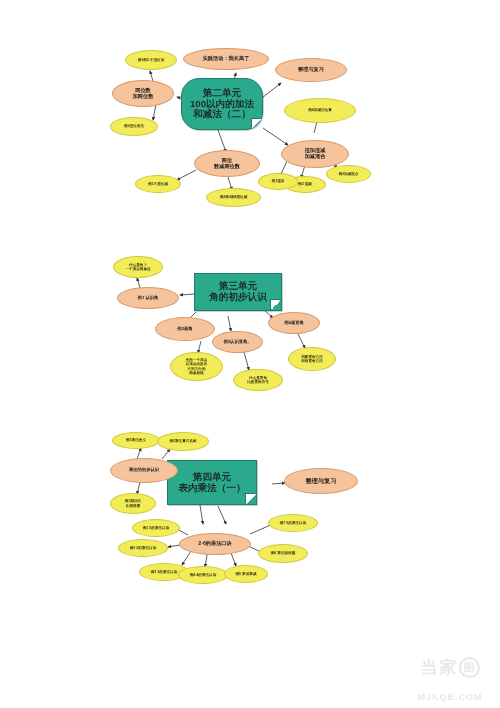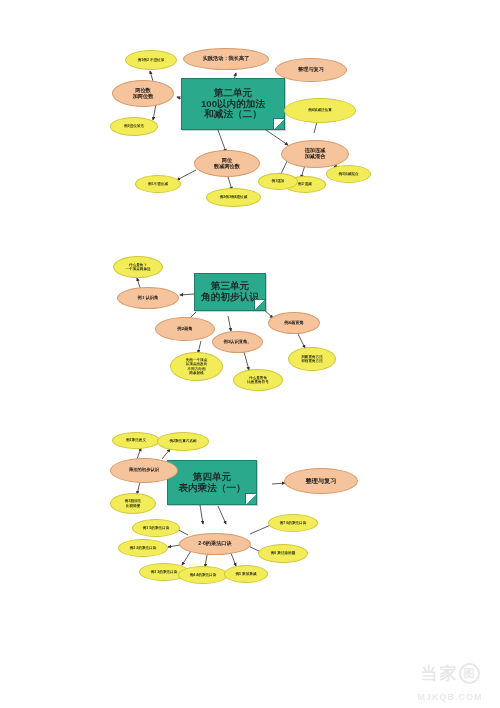--- a/index.html
+++ b/index.html
@@ -76,21 +76,21 @@
   .wm-row{display:flex;gap:2px;align-items:center;}
   .wm-ch{
     font-size:17px;font-weight:bold;color:#222;
     font-family:"DejaVu Sans",sans-serif;line-height:1;
   }
   .wm-ch.circle{
     border:2px solid #222;border-radius:50%;
     width:17px;height:17px;display:flex;align-items:center;justify-content:center;
     font-size:11px;
   }
-  .wm-sub{font-size:9px;letter-spacing:1px;color:#222;font-weight:bold;margin-top:8px;}
+  .wm-sub{font-size:9px;letter-spacing:1px;color:#222;font-weight:bold;margin-top:14px;}
 </style>
 </head>
 <body>
 
 <div class="page">
 
   <div class="map">
     <svg width="500" height="230" viewBox="0 0 500 230">
       <defs>
         <marker id="ah" markerWidth="5" markerHeight="5" refX="4" refY="2.2" orient="auto">
@@ -107,21 +107,21 @@
         <path d="M263,128 L288,145"></path>
         <path d="M329,157 L337,168"></path>
         <path d="M306,162 L301,178"></path>
         <path d="M288,159 L280,176"></path>
         <path d="M218,130 L226,152"></path>
         <path d="M228,177 L232,190"></path>
         <path d="M196,170 L177,180"></path>
       </g>
     </svg>
 
-    <div class="node center t12" style="left:181px;top:78px;width:104px;height:52px;">第二单元
+    <div class="node center t12" style="left:181px;top:78px;width:82px;height:52px;border-radius:18px;">第二单元
 100以内的加法
 和减法（二）<span class="fold"></span></div>
 
     <div class="node yellow t6" style="left:125px;top:50px;width:52px;height:20px;">例1例2 不进位加</div>
     <div class="node peach t8" style="left:112px;top:80px;width:62px;height:27px;">两位数
 加两位数</div>
     <div class="node yellow t6" style="left:110px;top:117px;width:48px;height:19px;">例3进位加法</div>
     <div class="node peach t8" style="left:183px;top:48px;width:86px;height:22px;">实践活动：我长高了</div>
     <div class="node peach t8" style="left:275px;top:58px;width:72px;height:24px;">整理与复习</div>
     <div class="node yellow t6" style="left:284px;top:98px;width:72px;height:25px;">例4加减法估算</div>
@@ -143,21 +143,21 @@
         <path d="M194,294 L180,295"></path>
         <path d="M196,312 L186,322"></path>
         <path d="M201,341 L198,353"></path>
         <path d="M228,316 L231,331"></path>
         <path d="M244,352 L249,370"></path>
         <path d="M262,308 L273,318"></path>
         <path d="M298,334 L305,348"></path>
       </g>
     </svg>
 
-    <div class="node center t12" style="left:194px;top:273px;width:72px;height:38px;">第三单元
+    <div class="node center t12" style="left:194px;top:273px;width:88px;height:38px;">第三单元
 角的初步认识<span class="fold"></span></div>
 
     <div class="node yellow t6" style="left:113px;top:256px;width:50px;height:22px;">什么是角？
 一个顶点两条边</div>
     <div class="node peach t7" style="left:117px;top:287px;width:62px;height:22px;">例1 认识角</div>
     <div class="node peach t7" style="left:155px;top:317px;width:60px;height:24px;">例2画角</div>
     <div class="node yellow t6" style="left:170px;top:352px;width:53px;height:29px;">先画一个顶点
 从顶点出发向
 不同方向画
 两条射线</div>

